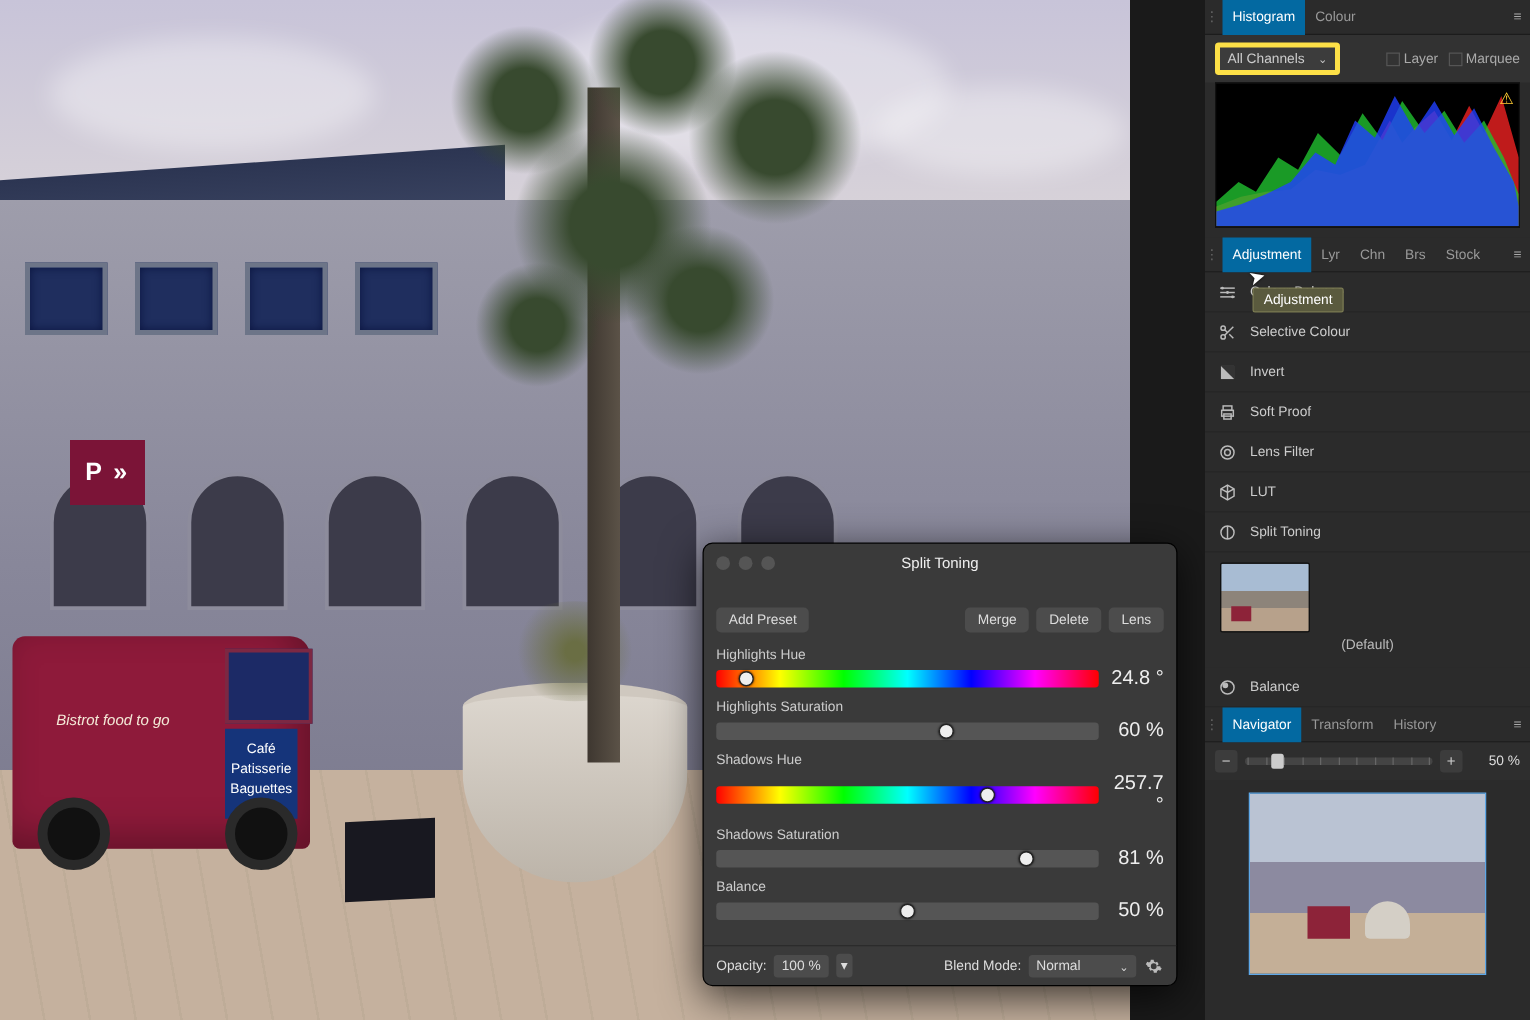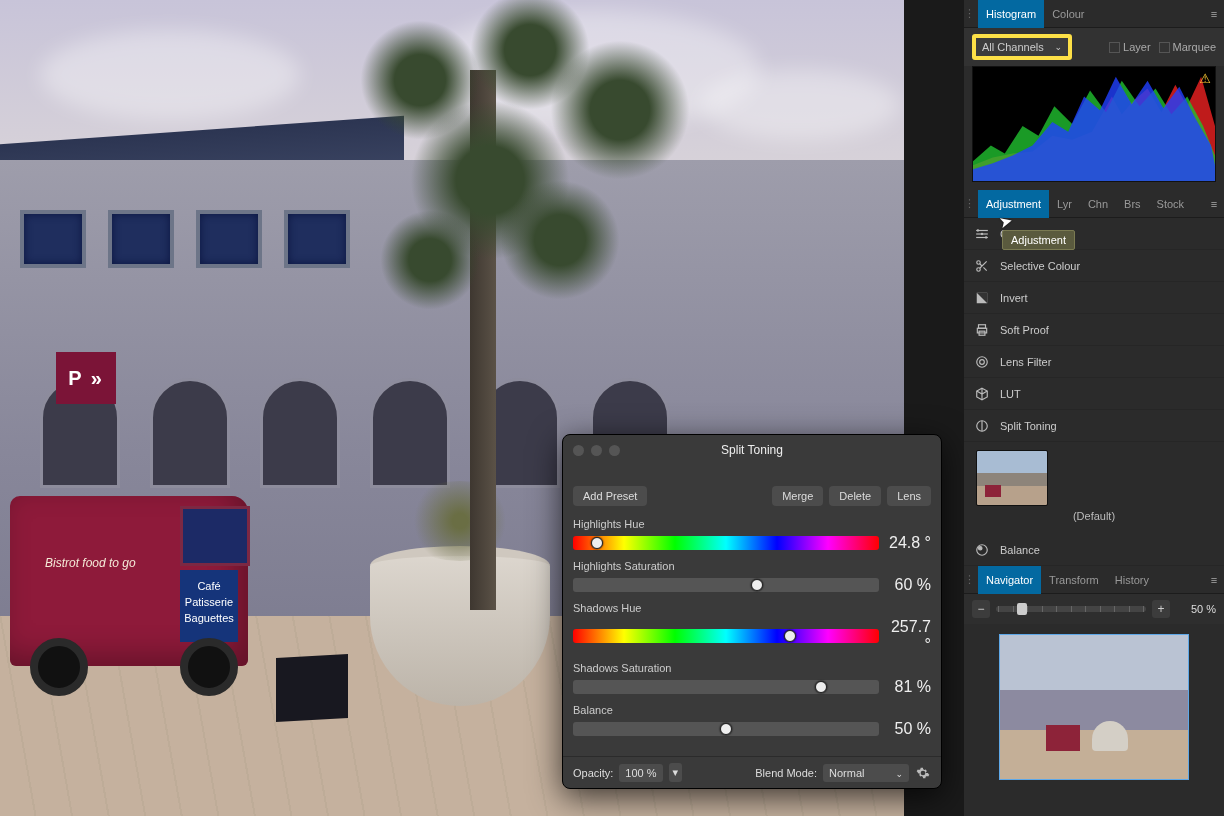--- a/index.html
+++ b/index.html
@@ -11,21 +11,21 @@
   .building { position:absolute; left:0; right:0; top:160px; bottom:170px; background:linear-gradient(180deg,#9e9dab 0%, #88879a 60%, #7d7c90 100%); }
   .roof { position:absolute; left:0; right:500px; top:130px; height:120px; background:linear-gradient(180deg,#2c3552,#4d5775); transform:skewY(-4deg); }
   .windowrow { position:absolute; top:210px; left:20px; width:350px; height:70px; display:flex; gap:22px; }
   .win { width:66px; height:58px; background:#1f2e5e; border:4px solid #6d7588; box-shadow:inset 0 0 8px #0b1540; }
   .archrow { position:absolute; top:378px; left:40px; width:750px; height:110px; display:flex; gap:30px; }
   .arch { width:80px; height:110px; background:#3c3b4a; border-radius:40px 40px 0 0; border:3px solid #8d8c9c; }
   .pavement { position:absolute; left:0; right:0; bottom:0; height:200px; background:
     repeating-linear-gradient(80deg,#c5b19e 0 34px,#beac98 34px 36px),
     linear-gradient(180deg,#d8c3aa,#c2ae97); }
   .van { position:absolute; left:0; bottom:120px; width:260px; height:240px; }
-  .vanbody { position:absolute; left:10px; bottom:30px; width:238px; height:170px; background:#8e1a3a; border-radius:10px 16px 6px 6px; box-shadow:inset -10px -10px 30px rgba(0,0,0,.3); }
+  .vanbody { position:absolute; left:10px; bottom:17px; width:238px; height:170px; background:#8e1a3a; border-radius:10px 16px 6px 6px; box-shadow:inset -10px -10px 30px rgba(0,0,0,.3); }
   .vanwindow { position:absolute; left:170px; top:10px; width:70px; height:60px; background:#1c2a66; border:3px solid #7c2843; }
   .vanwheel { position:absolute; bottom:0; width:58px; height:58px; background:#111; border-radius:50%; border:8px solid #2a2a2a; }
   .vw1{left:30px;} .vw2{left:180px;}
   .vansign { position:absolute; left:35px; top:60px; width:120px; color:#f4e9d7; font-size:12px; font-style:italic; }
   .vanboard { position:absolute; left:170px; top:74px; width:58px; height:72px; background:#15347a; color:#fff; font-size:11px; text-align:center; padding-top:8px; line-height:16px; }
   .planter { position:absolute; left:370px; bottom:110px; width:180px; height:160px; background:linear-gradient(180deg,#dcd6ce,#bcb4a9); border-radius:90px/20px 20px 90px 90px; border-top:10px solid #cfc8bf;}
   .plant { position:absolute; left:395px; bottom:255px; width:130px; height:80px; background:radial-gradient(circle,#6a6e44 10%,transparent 60%); border-radius:50%; }
   .cube { position:absolute; left:276px; bottom:96px; width:72px; height:64px; background:#181820; transform:skewY(-3deg); }
   .psign { position:absolute; left:56px; top:352px; width:60px; height:52px; background:#7b1437; color:#fff; font-size:20px; font-weight:bold; display:flex; align-items:center; justify-content:center; letter-spacing:2px;}
   .tree { position:absolute; left:300px; top:-20px; width:380px; height:640px; pointer-events:none; }

